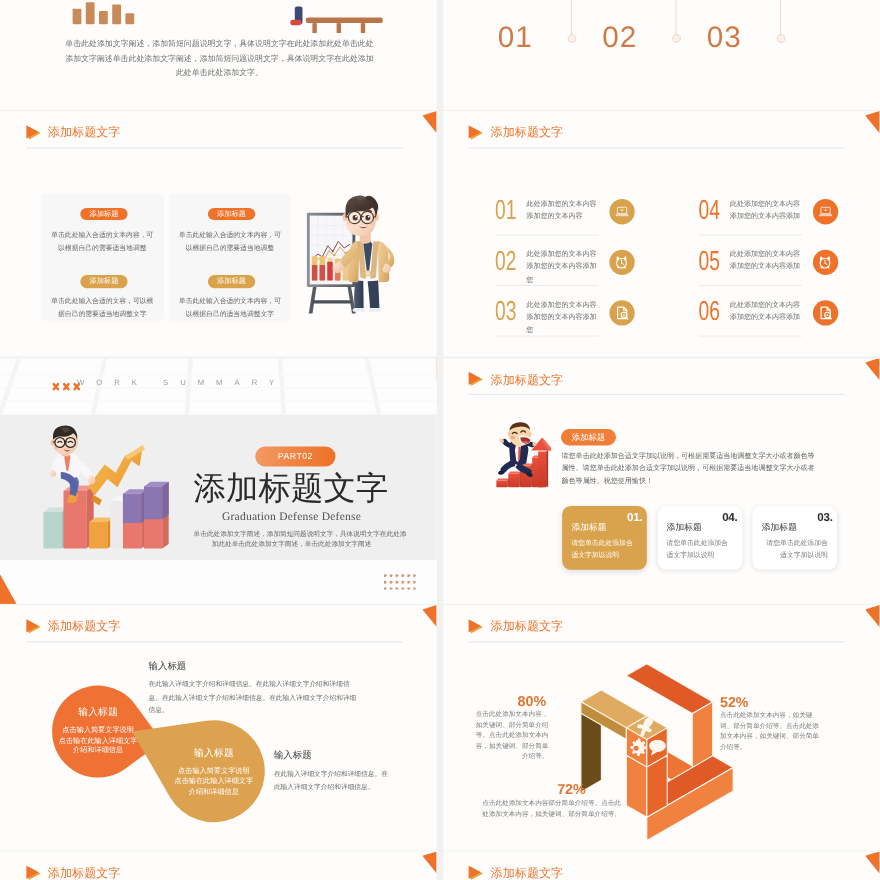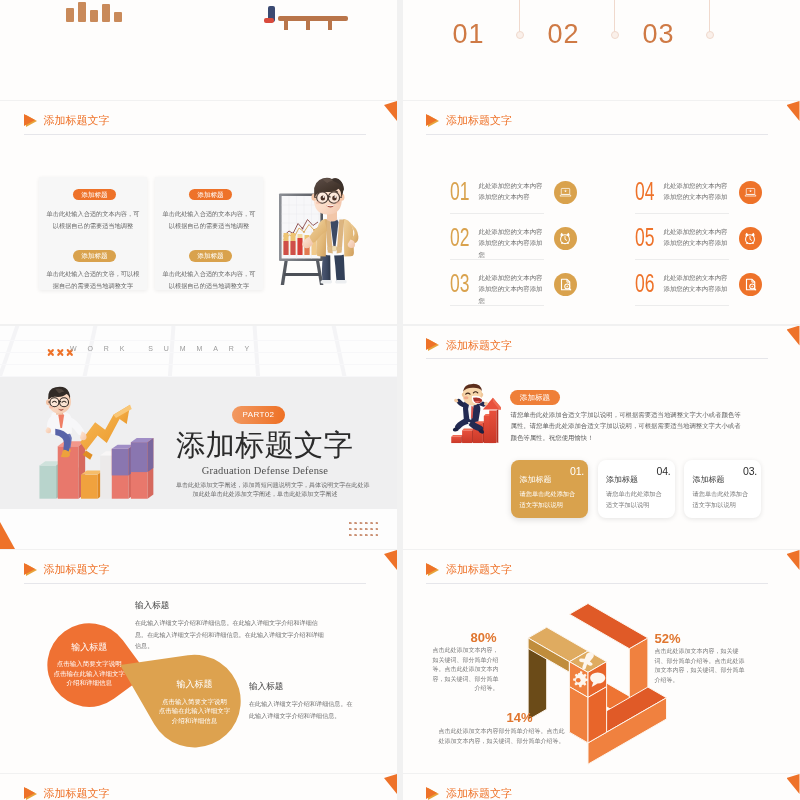--- a/index.html
+++ b/index.html
@@ -60,21 +60,21 @@
   
   .pc-bg{position:absolute;left:0;top:0;width:397px;height:223.3px;background:#fdfdfd;}
   .pc-band{position:absolute;left:0;top:51px;width:397px;height:132.5px;background:#efeff0;}
   .pc-ceiling{position:absolute;left:0;top:0;width:397px;height:51px;overflow:hidden;}
   .pc-ceiling i{position:absolute;top:-8px;width:3.5px;height:72px;background:#f4f4f6;
      transform-origin:top center;}
   .pc-hl{position:absolute;left:0;width:397px;height:1px;background:#f7f7f9;}
   .pc-xs{position:absolute;left:47px;top:17px;}
   .pc-kicker{position:absolute;left:70px;top:19.5px;font-size:7px;letter-spacing:10.9px;color:#9a9a9a;}
   .pc-art{position:absolute;left:12px;top:50px;width:148px;height:134px;}
-  .pc-badge{position:absolute;left:232px;top:80.5px;width:53px;height:18px;border-radius:9px;
+  .pc-badge{position:absolute;left:232px;top:80.5px;width:73px;height:18px;border-radius:9px;
      background:linear-gradient(100deg,#f29a63,#ee6f22);color:#fff;font-size:8px;
      line-height:18px;text-align:center;letter-spacing:.4px;}
   .pc-title{position:absolute;left:176px;top:103px;font-size:29.5px;color:#2b2b2b;letter-spacing:0px;line-height:32px;}
   .pc-sub{position:absolute;left:176px;top:139px;width:178px;text-align:center;
      font-size:10.5px;color:#4f4f4f;font-family:"Liberation Serif",serif;letter-spacing:.2px;}
   .pc-d1{position:absolute;left:176px;top:155.5px;width:178px;text-align:center;font-size:6.05px;color:#676767;white-space:nowrap;}
   .pc-d2{position:absolute;left:176px;top:164.5px;width:178px;text-align:center;font-size:6.05px;color:#676767;white-space:nowrap;}
   .pc-dots{position:absolute;left:349px;top:196px;width:29px;height:14px;
      background-image:radial-gradient(circle at 1.2px 1.2px,#cb9276 1.2px,transparent 1.3px);
      background-size:5.35px 6px;}
@@ -82,21 +82,21 @@
      clip-path:polygon(0 0,100% 100%,0 100%);}
 
   
   .jumper{position:absolute;left:41px;top:57px;width:57px;height:64px;}
   .st-badge{position:absolute;left:107.5px;top:64.8px;width:50px;height:15px;border-radius:7.5px;
      background:#ef7f38;color:#fff;font-size:7.6px;line-height:15px;text-align:center;}
   .st-para{position:absolute;left:108px;top:83px;width:234px;font-size:6.4px;line-height:11.8px;color:#5e5e5e;}
   .stcard{position:absolute;top:134.8px;width:77px;height:58px;border-radius:8px;background:#fff;
      box-shadow:0 1px 5px rgba(0,0,0,.10);}
   .stcard.on{background:#d9a24d;box-shadow:0 2px 6px rgba(0,0,0,.13);}
-  .stnum{position:absolute;right:4px;top:5px;font-size:10.5px;font-weight:normal;color:#2c2c2c;letter-spacing:-.2px;}
+  .stnum{position:absolute;right:4px;top:5px;font-size:10.5px;font-weight:bold;color:#2c2c2c;letter-spacing:-.2px;}
   .stcard.on .stnum{color:#fff;}
   .sttitle{position:absolute;left:8.5px;top:13.5px;font-size:8px;color:#3a3a3a;}
   .stcard.on .sttitle{color:#fff;}
   .sttxt{position:absolute;left:8.5px;top:29px;width:60px;font-size:6.2px;line-height:10.5px;color:#777;}
   .stcard.on .sttxt{color:#fff;}
 
   
   .drop{position:absolute;}
   .drop svg{position:absolute;left:0;top:0;}
   .drop-a{left:44px;top:69px;width:110px;height:90px;}
@@ -148,20 +148,21 @@
           </g>
     <g fill="#3b4a72">
             <rect x="208" y="34" width="7" height="16" rx="2"></rect>
           </g>
     <g fill="#d94a3c">
             <rect x="204" y="46" width="10" height="5" rx="2"></rect>
           </g>
     </svg>
   </div>
   <div class="r0l-cap1"></div>
+  <div class="r0l-para">单击此处添加文字阐述，添加简短问题说明文字，具体说明文字在此处添加此处单击此处添加文字阐述单击此处添加文字阐述，添加简短问题说明文字，具体说明文字在此处添加此处单击此处添加文字。</div>
 </div>
 
 <div class="slide cr" style="top:-123px">
 
   <div class="tl-col" style="left:38px">
     <div class="tl-txt">简明扼要的说明分项内容，此为概念图解，请根据您的具体内容酌情修改</div>
     <div class="tl-line"></div>
     <div class="tl-dot"></div>
     <div class="tl-num">01</div>
   </div>
@@ -643,21 +644,21 @@
         <div class="stcard on" style="left: 108.5px;">
           <div class="stnum">01.</div>
           <div class="sttitle">添加标题</div>
           <div class="sttxt">请您单击此处添加合适文字加以说明</div>
         </div>
         <div class="stcard" style="left: 195px;">
           <div class="stnum">04.</div>
           <div class="sttitle">添加标题</div>
           <div class="sttxt">请您单击此处添加合适文字加以说明</div>
         </div>
-        <div class="stcard" style="left: 281.5px;">
+        <div class="stcard" style="left: 281.5px; text-align: right;">
           <div class="stnum">03.</div>
           <div class="sttitle">添加标题</div>
           <div class="sttxt">请您单击此处添加合适文字加以说明</div>
         </div>
       </div>
 </div>
 
 <div class="slide cl" style="top:550px">
   <div class="corner-tri"></div>
   <div class="sec-head">
@@ -738,21 +739,21 @@
     <g transform="translate(9.7,28)">
       <ellipse cx="0" cy="-1" rx="7.6" ry="5.6" fill="#fdf6ee"></ellipse>
       <path d="M-4.4 3 l-1.6 5 l6-3.6z" fill="#fdf6ee"></path>
     </g>
    </svg>
   </div>
   <div class="iso-pct iso-pct60">52%</div>
   <div class="iso-txt iso-txt60">点击此处添加文本内容，如关键词、部分简单介绍等。点击此处添加文本内容，如关键词、部分简单介绍等。</div>
   <div class="iso-pct iso-pct80">80%</div>
   <div class="iso-txt iso-txt80">点击此处添加文本内容，如关键词、部分简单介绍等。点击此处添加文本内容，如关键词、部分简单介绍等。</div>
-  <div class="iso-pct iso-pct90">14%</div>
+  <div class="iso-pct iso-pct90">72%</div>
   <div class="iso-txt iso-txt90">点击此处添加文本内容部分简单介绍等。点击此处添加文本内容，如关键词、部分简单介绍等。</div>
 </div>
 
 <div class="slide cl" style="top:774px">
   <div class="corner-tri"></div>
   <div class="sec-head">
     <span class="play">
           <i class="t1"></i>
           <i class="t2"></i>
         </span>

